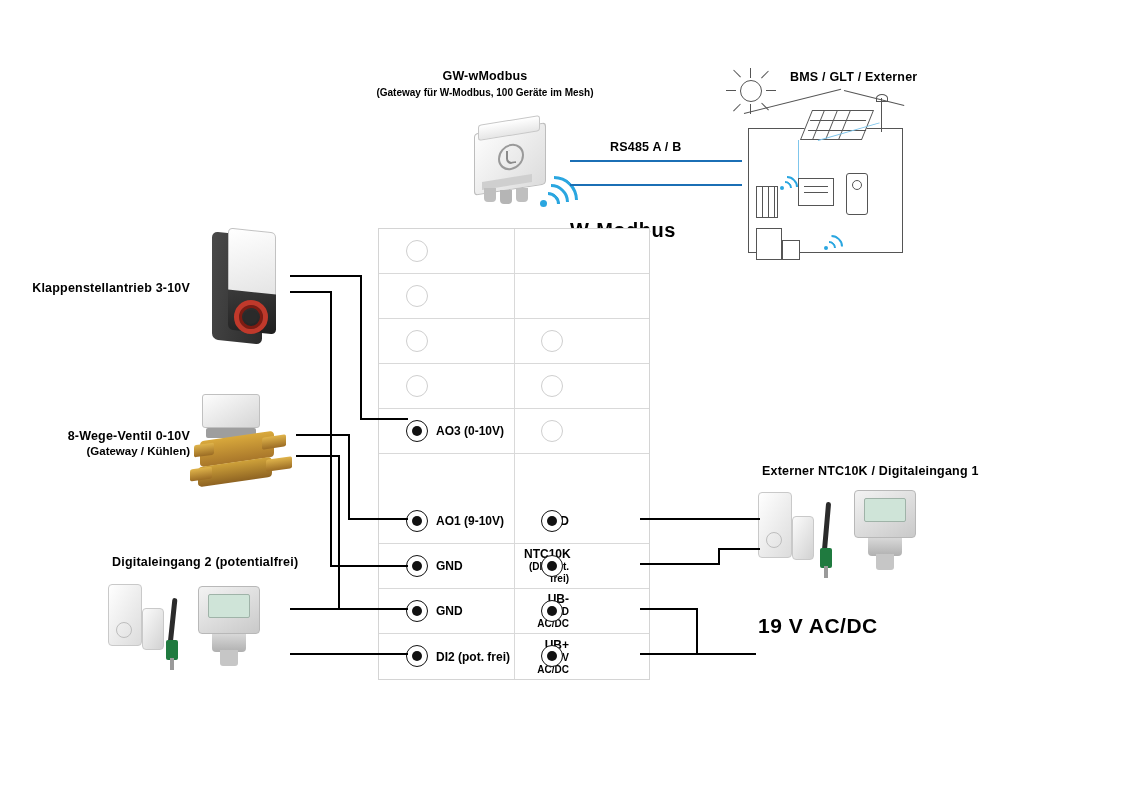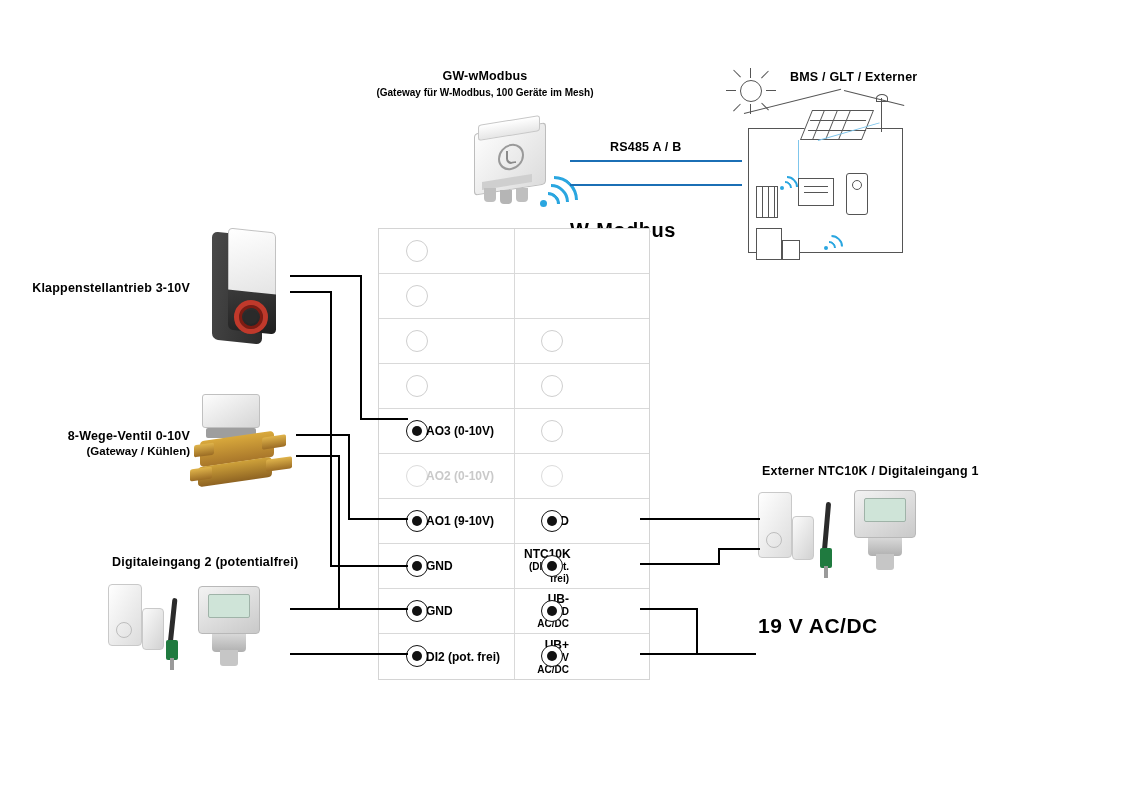--- a/index.html
+++ b/index.html
@@ -21,21 +21,21 @@
   #terminal-block{left:378px;top:228px;width:270px;height:450px;border:1px solid #d4d4d4;background:#fff;}
   .trow{position:absolute;left:0;width:270px;height:45px;border-bottom:1px solid #d9d9d9;box-sizing:border-box;}
   .trow:last-child{border-bottom:none;}
   .tcol-div{position:absolute;left:135px;top:0;width:1px;height:100%;background:#d9d9d9;}
   .term{position:absolute;width:22px;height:22px;border-radius:50%;border:1.6px solid #cfcfcf;box-sizing:border-box;background:#fff;}
   .term.filled{border-color:#111;}
   .term.filled:after{content:"";position:absolute;left:50%;top:50%;width:10px;height:10px;margin:-5px 0 0 -5px;border-radius:50%;background:#111;}
   .term.left{left:27px;top:11px;}
   .term.right{left:162px;top:11px;}
   .tlabel{position:absolute;font-size:12px;font-weight:bold;line-height:1.2;}
-  .tlabel.l{left:47px;top:50%;transform:translateY(-50%);}
+  .tlabel.l{left:57px;top:50%;transform:translateY(-50%);}
   .tlabel.r{left:145px;width:45px;top:50%;transform:translateY(-50%);text-align:right;}
   .tlabel .sub{display:block;font-size:10px;font-weight:bold;}
   .dim{color:#c9c9c9;}
   .dim .term{border-color:#dcdcdc;}
 
   
   .wire{position:absolute;background:#000;}
   .wh{height:2px;}
   .wv{width:2px;}
   .wire-blue{background:#1b6fb5;}
@@ -171,25 +171,20 @@
     <div class="term left"></div>
     <div class="term right"></div>
   </div>
 
   <div class="trow" style="top:180px;">
     <div class="term left filled"></div>
     <div class="tlabel l">AO3 (0-10V)</div>
     <div class="term right"></div>
   </div>
 
-  <div class="trow dim" style="top:225px;">
-    <div class="term left"></div>
-    <div class="tlabel l dim">AO2 (0-10V)</div>
-    <div class="term right"></div>
-  </div>
 
   <div class="trow" style="top:270px;">
     <div class="term left filled"></div>
     <div class="tlabel l">AO1 (9-10V)</div>
     <div class="tlabel r">GND</div>
     <div class="term right filled"></div>
   </div>
 
   <div class="trow" style="top:315px;">
     <div class="term left filled"></div>

